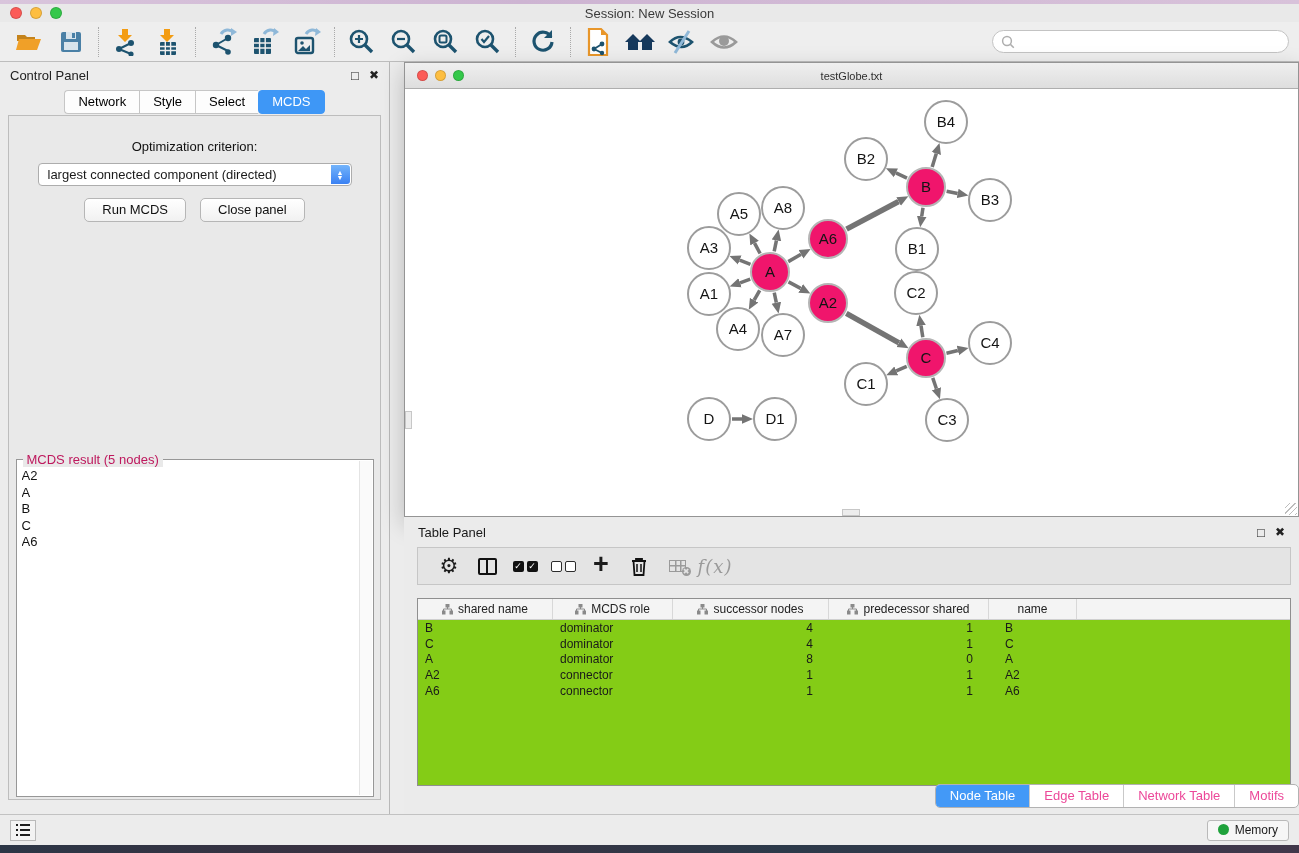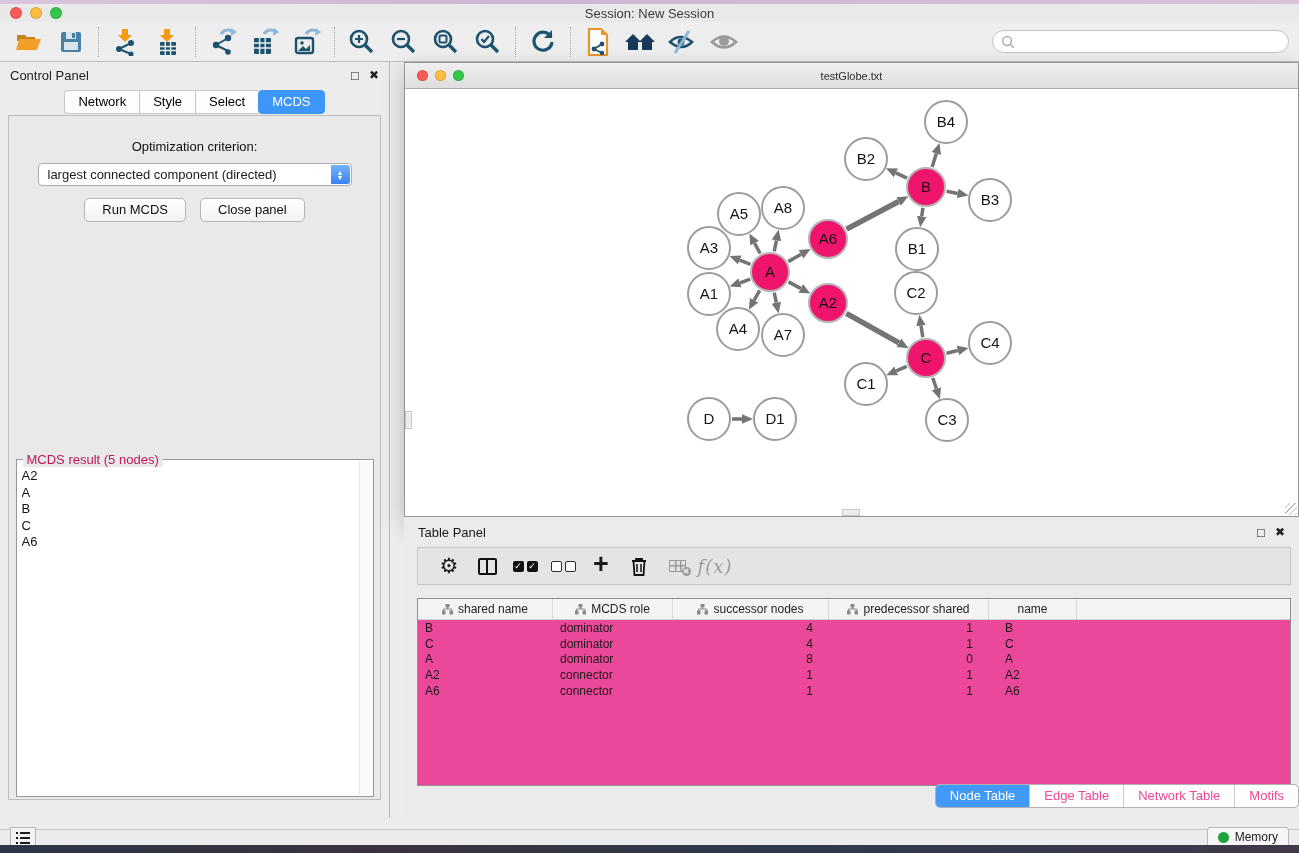--- a/index.html
+++ b/index.html
@@ -96,40 +96,40 @@
   .ck.off { border:1.5px solid #2c2c2c; background:#fff; }
   .plus-glyph { font-size:27px; font-weight:bold; line-height:1; margin-top:-3px; }
   .fx { font-family:"DejaVu Serif",serif; font-style:italic; font-size:18px; color:#9a9a9a; letter-spacing:1px; }
   .minigrid { width:17px; height:12px; border:1.5px solid #9a9a9a; position:relative; background:
      linear-gradient(#9a9a9a,#9a9a9a) 0 3.5px/100% 1.5px no-repeat,
      linear-gradient(#9a9a9a,#9a9a9a) 5px 0/1.5px 100% no-repeat,
      linear-gradient(#9a9a9a,#9a9a9a) 10px 0/1.5px 100% no-repeat; }
   .minigrid::after { content:"✖"; position:absolute; right:-6px; bottom:-5px; font-size:8px; color:#8b8b8b;
      background:#9a9a9a; color:#e4e4e4; border-radius:50%; width:9px; height:9px; line-height:9px; text-align:center; }
 
-  #data-table { position:absolute; left:13px; right:8px; top:81px; height:188px; background:#ec4899;
+  #data-table { position:absolute; left:13px; right:8px; top:81px; height:188px; background:#84cc16;
     border:1px solid #8f8f8f; overflow:hidden; font-size:12px; }
   .tgrid { display:grid; grid-template-columns:135px 120px 156px 160px 88px 1fr; }
   #t-head { background:#f4f4f4; border-bottom:1px solid #cfcfcf; height:21px; }
   #t-head .th { display:flex; align-items:center; justify-content:center; gap:5px;
     border-right:1px solid #d8d8d8; color:#222; overflow:hidden; white-space:nowrap; }
   #t-head .th:last-child { border-right:none; }
   .tr { height:15.8px; }
   .td { display:flex; align-items:center; padding:0 7px; white-space:nowrap; overflow:hidden; }
   .td.num { justify-content:flex-end; padding-right:16px; }
   .td.name { padding-left:16px; }
 
   #tp-tabs { position:absolute; bottom:10px; left:0; right:0; display:flex; justify-content:flex-end; }
   .seg-group { display:flex; border:1px solid #b2b2b2; border-radius:5px; overflow:hidden; background:#fff; }
   .seg { font-size:13px; padding:3px 14px 4px; border-left:1px solid #c9c9c9; color:#ec4899; }
   .seg:first-child { border-left:none; }
   .seg.active { background:#4399f7; color:#fff; }
 
   
-  #status-bar { position:absolute; left:0; right:0; bottom:8px; height:16px; background:#ececec;
+  #status-bar { position:absolute; left:0; right:0; bottom:8px; height:31px; background:#ececec;
     border-top:1px solid #c2c2c2; display:flex; align-items:center; }
   #list-btn { margin-left:10px; width:26px; height:21px; border:1px solid #b9b9b9; background:#f3f3f3;
     display:flex; align-items:center; justify-content:center; }
   #memory-btn { position:absolute; right:10px; display:flex; align-items:center; gap:6px;
     border:1px solid #b9b9b9; border-radius:3px; background:#f6f6f6; padding:2px 10px 3px; font-size:12px; }
   #memory-dot { width:11px; height:11px; border-radius:50%; background:#1fa23c; }
   #bottom-strip { position:absolute; left:0; right:0; bottom:0; height:8px;
     background:linear-gradient(90deg,#2c3646,#3b3140 30%,#2c3a4a 60%,#41374a); }
 </style>
 </head>

